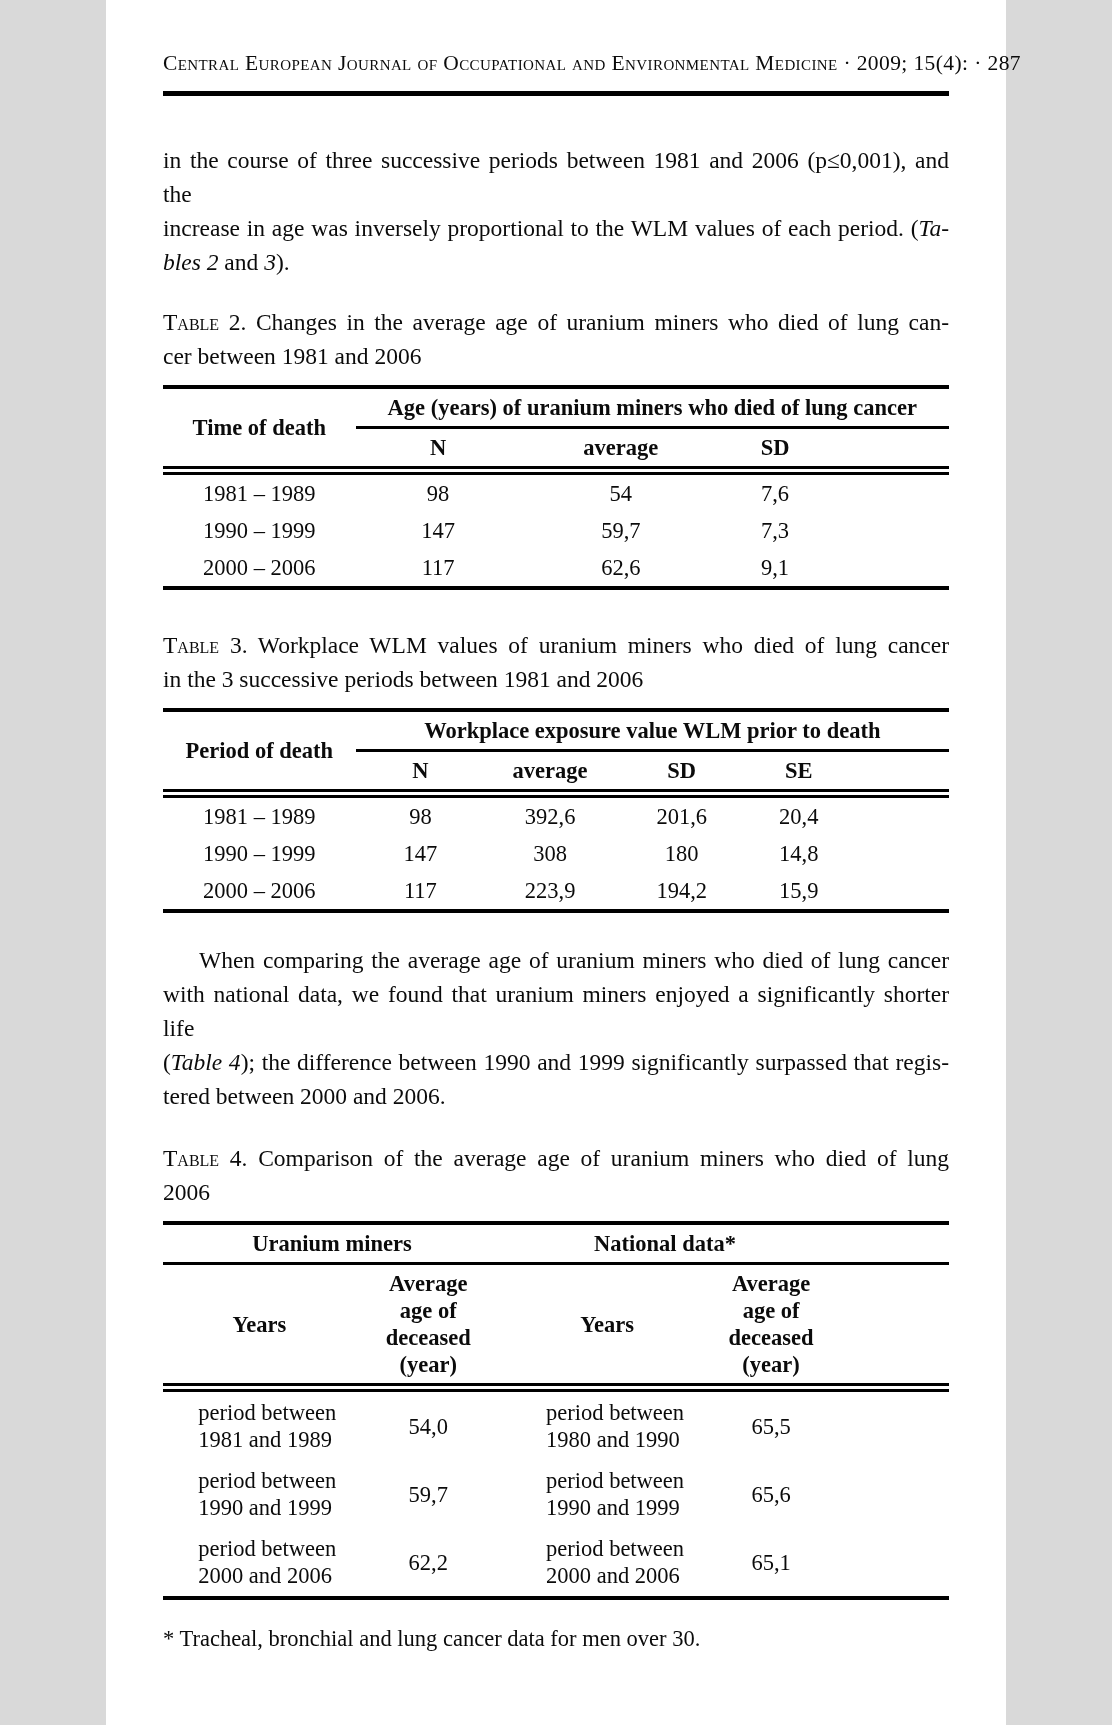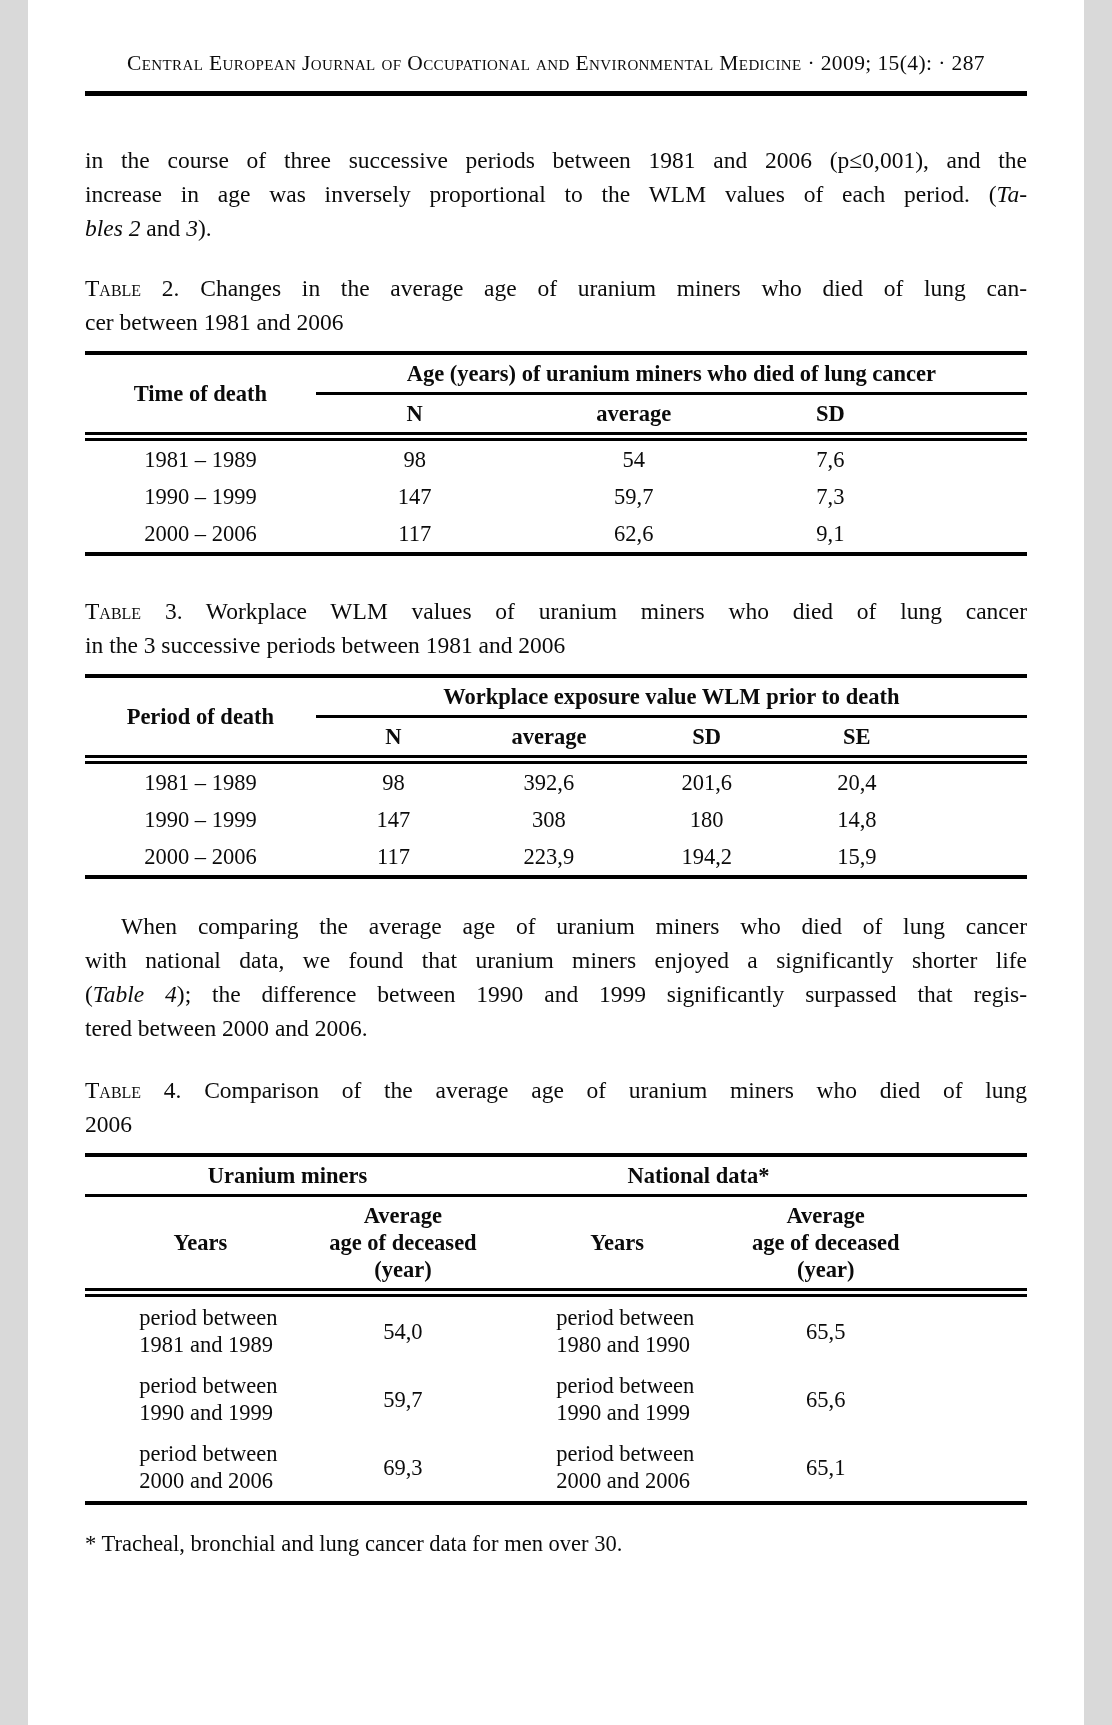--- a/index.html
+++ b/index.html
@@ -1,17 +1,17 @@
 <!DOCTYPE html>
 <html><head>
 <meta charset="utf-8">
 <style>
   html,body{margin:0;padding:0;background:#d9d9d9;}
   .page{
-    width:1056px;height:1725px;background:#ffffff;box-sizing:border-box;
+    width:900px;height:1725px;background:#ffffff;box-sizing:border-box;
     padding:48px 57px 0 57px;color:#0b0b0b;margin:0 auto;
     font-family:"Liberation Serif","DejaVu Serif",serif;
   }
   
   .running-head{
     font-variant:small-caps;font-size:21.5px;line-height:30px;text-align:center;
     letter-spacing:.4px;white-space:nowrap;
   }
   .head-rule{border-top:5px solid #000;margin-top:13px;}
   
@@ -206,21 +206,21 @@
         <td><span class="pblock">period between
 1990 and 1999</span></td>
         <td>59,7</td>
         <td><span class="pblock">period between
 1990 and 1999</span></td>
         <td class="pad-r">65,6</td>
       </tr>
       <tr>
         <td><span class="pblock">period between
 2000 and 2006</span></td>
-        <td>69,3</td>
+        <td>62,2</td>
         <td><span class="pblock">period between
 2000 and 2006</span></td>
         <td class="pad-r">65,1</td>
       </tr>
     </tbody>
   </table>
 
   <div class="para m-foot">
     <div class="line last">* Tracheal, bronchial and lung cancer data for men over 30.</div>
   </div>

